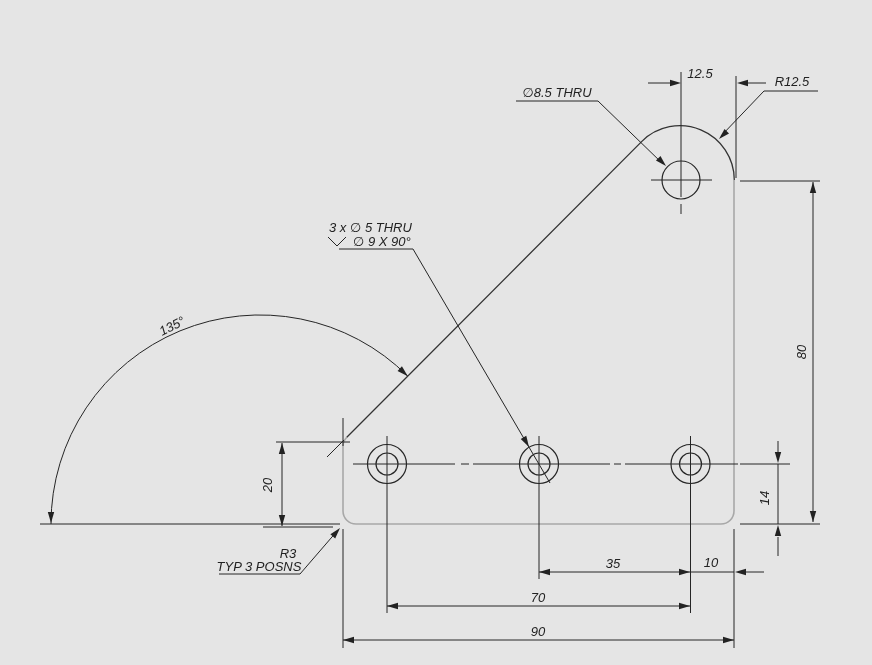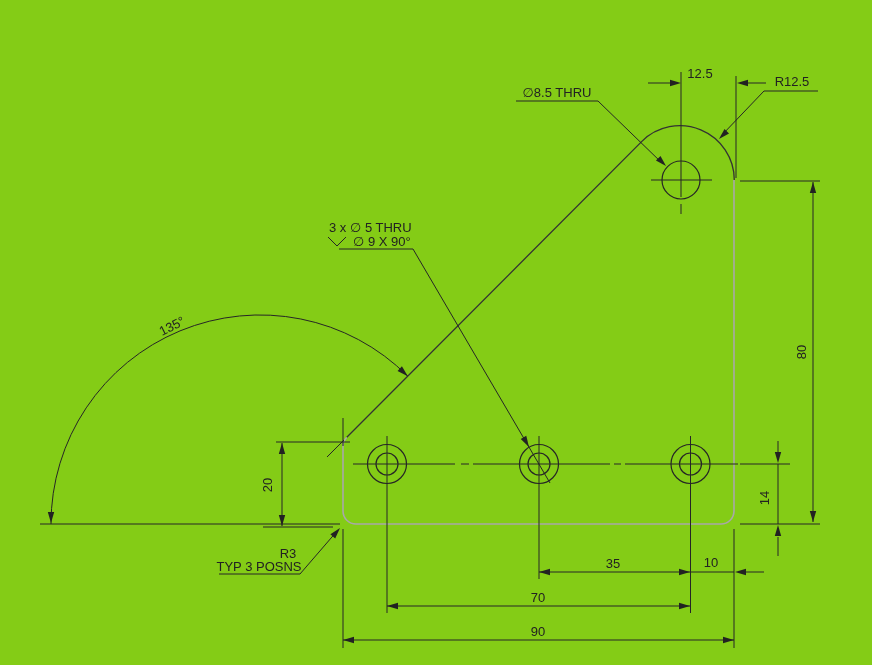--- a/index.html
+++ b/index.html
@@ -1,16 +1,16 @@
 <!DOCTYPE html>
 <html><head>
 <meta charset="utf-8">
 <style>
   html,body{margin:0;padding:0;background:#ffffff;}
-  .canvas{width:872px;height:665px;position:relative;background:#84cc16;overflow:hidden;}
+  .canvas{width:872px;height:665px;position:relative;background:#e5e5e5;overflow:hidden;font-style:italic;}
   svg{display:block;}
   text{font-family:"Liberation Sans","DejaVu Sans",sans-serif;font-size:13px;fill:#222222;}
   .dimline{stroke:#262626;stroke-width:1;fill:none;}
   .centerline{stroke:#262626;stroke-width:1;fill:none;}
   .outline-gray{stroke:#a8a8a8;stroke-width:1.6;fill:none;}
   .outline-dark{stroke:#333333;stroke-width:1.3;fill:none;}
   .hole{stroke:#262626;stroke-width:1.2;fill:none;}
   .arr{fill:#222222;stroke:none;}
 </style>
 </head>

